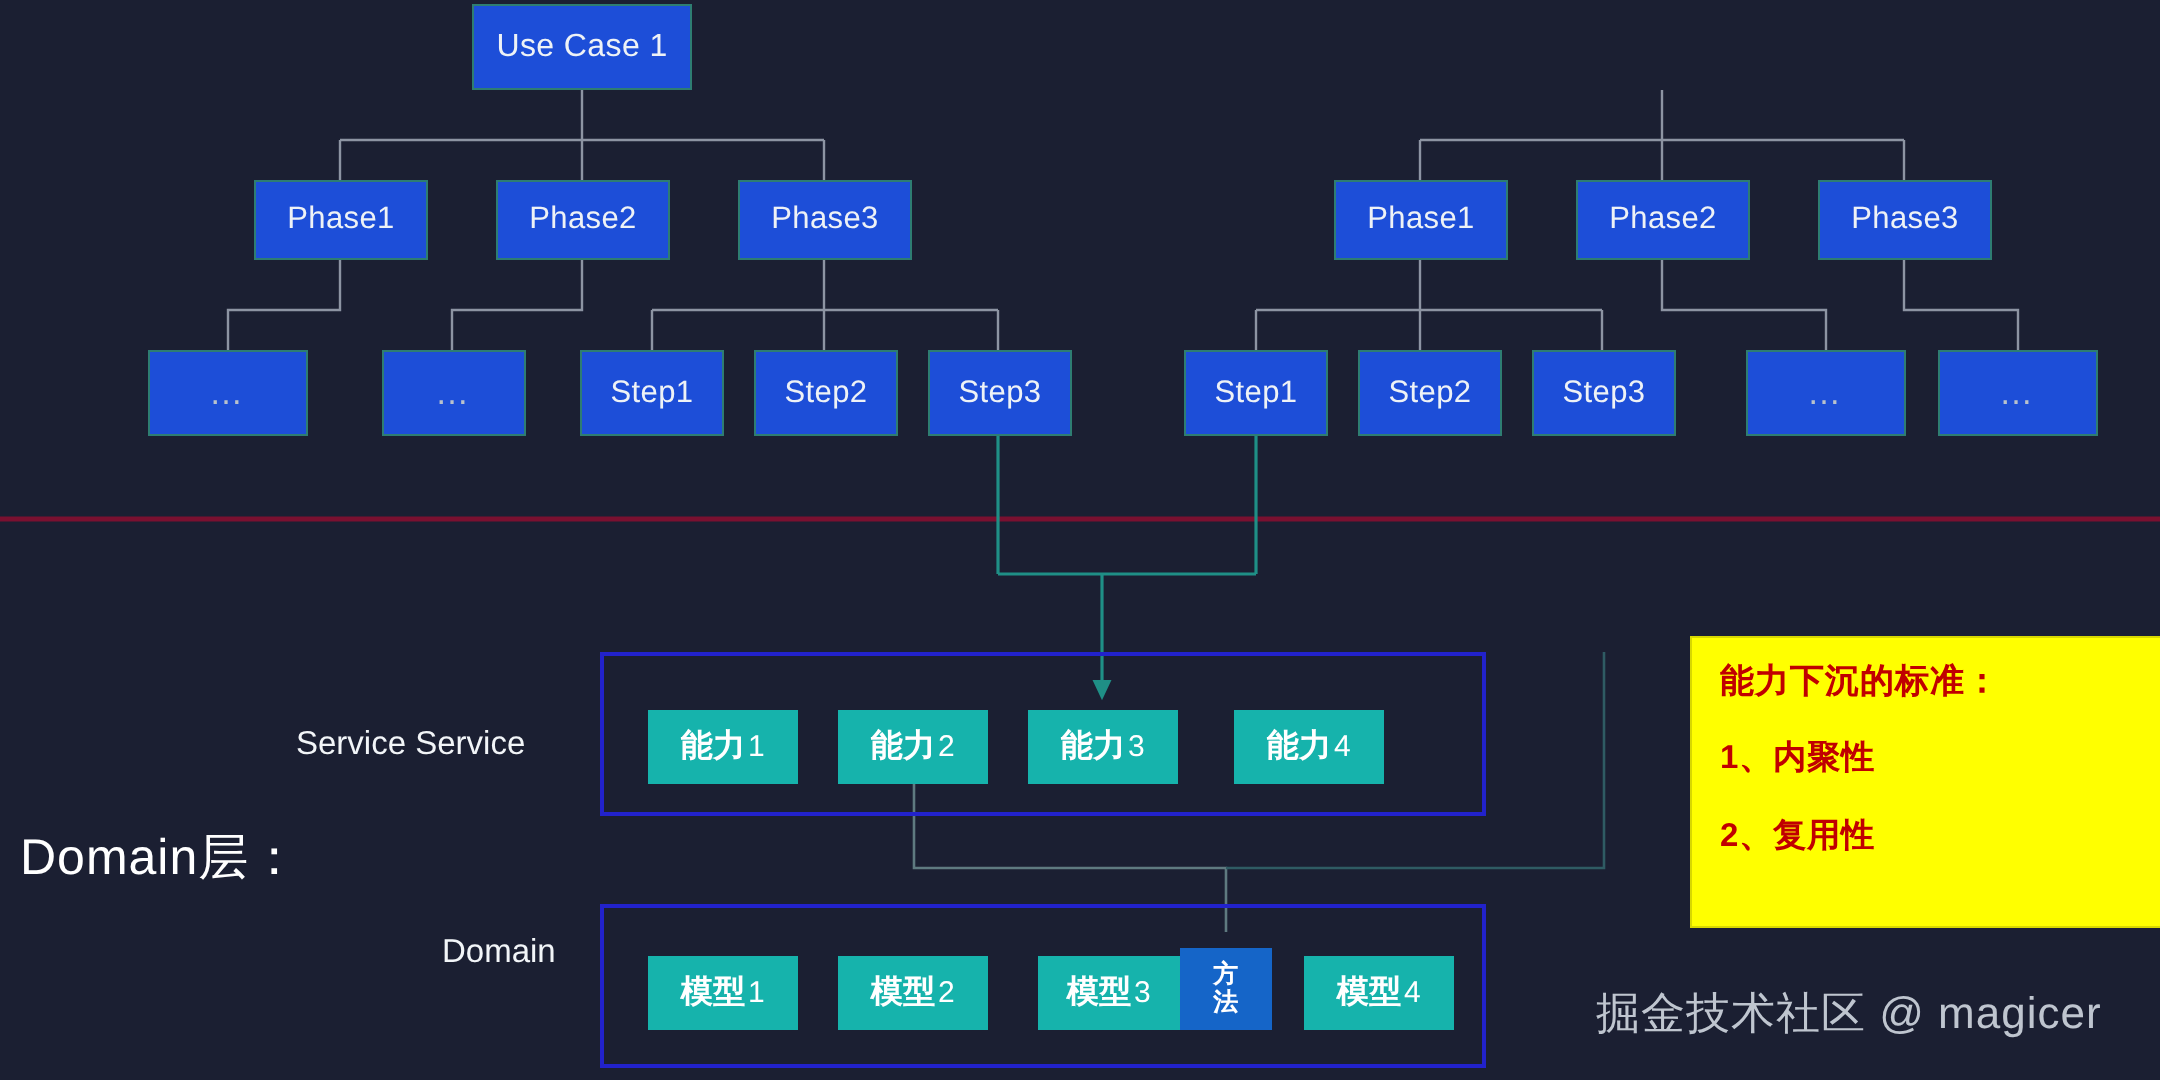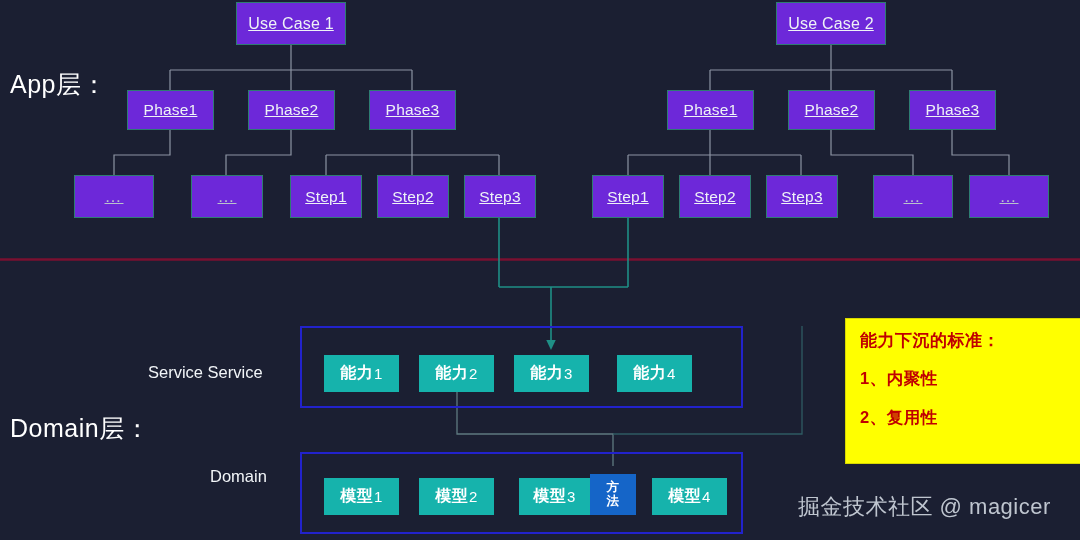--- a/index.html
+++ b/index.html
@@ -21,29 +21,28 @@
     left: 0; top: 0;
     width: 1080px;
     height: 540px;
     pointer-events: none;
   }
   
   .node {
     position: absolute;
     box-sizing: border-box;
     border: 1.5px solid #2e7d72;
-    background: #6d28d9;
+    background: #1d4ed8;
     color: #eef2f6;
     display: flex;
     align-items: center;
     justify-content: center;
     font-size: 15.5px;
     letter-spacing: .2px;
     white-space: nowrap;
-    text-decoration: underline;
   }
   .node.usecase { font-size: 16px; }
   .node.ellipsis {
     color: #b9c2cc;
     font-size: 17px;
     letter-spacing: 2px;
   }
   
   .layer-caption {
     position: absolute;
@@ -182,51 +181,49 @@
 
     <g stroke="#5f7a80" stroke-width="1.3" fill="none">
       <path d="M457,392 L457,434 L613,434 L613,466"></path>
     </g>
 
     <g stroke="#2f5b63" stroke-width="1.3" fill="none">
       <path d="M802,326 L802,434 L613,434"></path>
     </g>
   </svg>
 
-  <div class="layer-caption big" style="left:10px; top:68px;">App层：</div>
 
   <div class="node usecase" style="left:236px; top:2px; width:110px; height:43px;">Use Case 1</div>
 
   <div class="node" style="left:127px; top:90px; width:87px; height:40px;">Phase1</div>
   <div class="node" style="left:248px; top:90px; width:87px; height:40px;">Phase2</div>
   <div class="node" style="left:369px; top:90px; width:87px; height:40px;">Phase3</div>
 
   <div class="node ellipsis" style="left:74px; top:175px; width:80px; height:43px;">…</div>
   <div class="node ellipsis" style="left:191px; top:175px; width:72px; height:43px;">…</div>
   <div class="node" style="left:290px; top:175px; width:72px; height:43px;">Step1</div>
   <div class="node" style="left:377px; top:175px; width:72px; height:43px;">Step2</div>
   <div class="node" style="left:464px; top:175px; width:72px; height:43px;">Step3</div>
 
-  <div class="node usecase" style="left:776px; top:2px; width:110px; height:43px;">Use Case 2</div>
 
   <div class="node" style="left:667px; top:90px; width:87px; height:40px;">Phase1</div>
   <div class="node" style="left:788px; top:90px; width:87px; height:40px;">Phase2</div>
   <div class="node" style="left:909px; top:90px; width:87px; height:40px;">Phase3</div>
 
   <div class="node" style="left:592px; top:175px; width:72px; height:43px;">Step1</div>
   <div class="node" style="left:679px; top:175px; width:72px; height:43px;">Step2</div>
   <div class="node" style="left:766px; top:175px; width:72px; height:43px;">Step3</div>
   <div class="node ellipsis" style="left:873px; top:175px; width:80px; height:43px;">…</div>
   <div class="node ellipsis" style="left:969px; top:175px; width:80px; height:43px;">…</div>
 
   <div class="layer-caption big" style="left:10px; top:412px;text-align:center;">Domain层：</div>
 
   <div class="layer-caption sub" style="left:148px; top:363px;">Service Service</div>
 
-  <div class="layer-caption sub" style="left:210px; top:467px;">Domain</div>
+  <div class="layer-caption sub" style="left:221px; top:467px;">Domain</div>
 
   <div class="group-box" style="left:300px; top:326px; width:443px; height:82px;"></div>
 
   <div class="chip" style="left:324px; top:355px; width:75px; height:37px;">
     <span>能力</span>
       <span class="num">1</span>
   </div>
   <div class="chip" style="left:419px; top:355px; width:75px; height:37px;">
     <span>能力</span>
       <span class="num">2</span>

